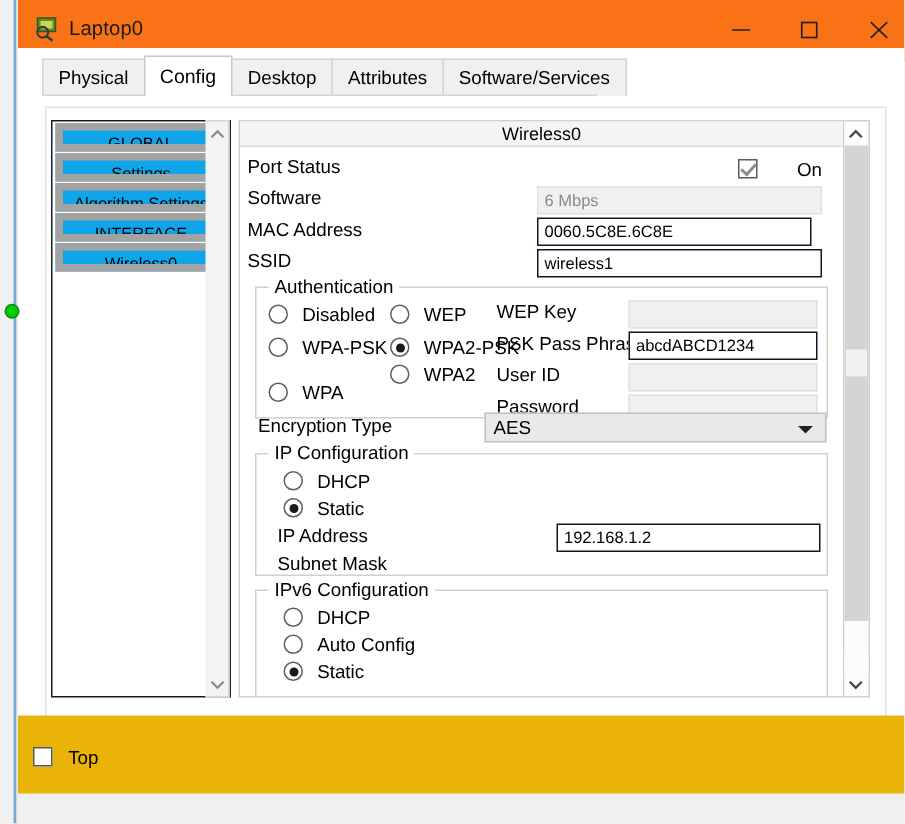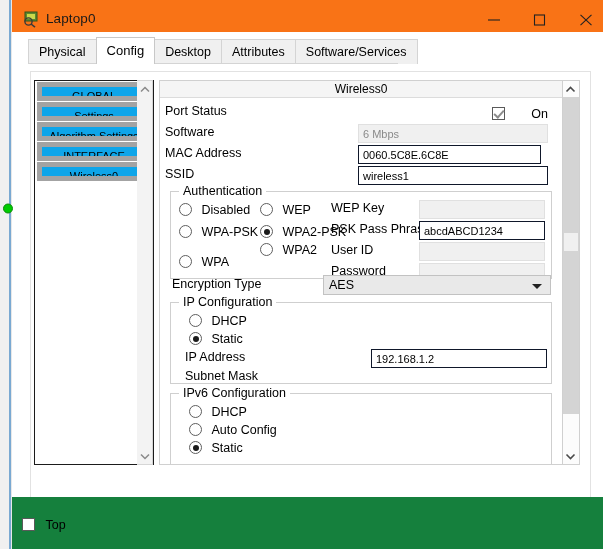--- a/index.html
+++ b/index.html
@@ -251,22 +251,22 @@
   .combo .arrow {
     position: absolute; right: 8px; top: 8px;
     width: 0; height: 0;
     border-left: 5px solid transparent;
     border-right: 5px solid transparent;
     border-top: 5px solid #222;
   }
 
   
   .bottom-area {
-    position: absolute; left: 12px; top: 497px; width: 591px; height: 52px;
-    background: #15803d;
+    position: absolute; left: 12px; top: 477px; width: 591px; height: 52px;
+    background: #eab308;
   }
   .top-check {
     position: absolute; left: 10px; top: 20px;
     font-size: 12.5px; color: #000;
     cursor: default;
   }
   .top-check .ctxt { margin-left: 7px; vertical-align: middle; }
 
   
   .port-marker {

